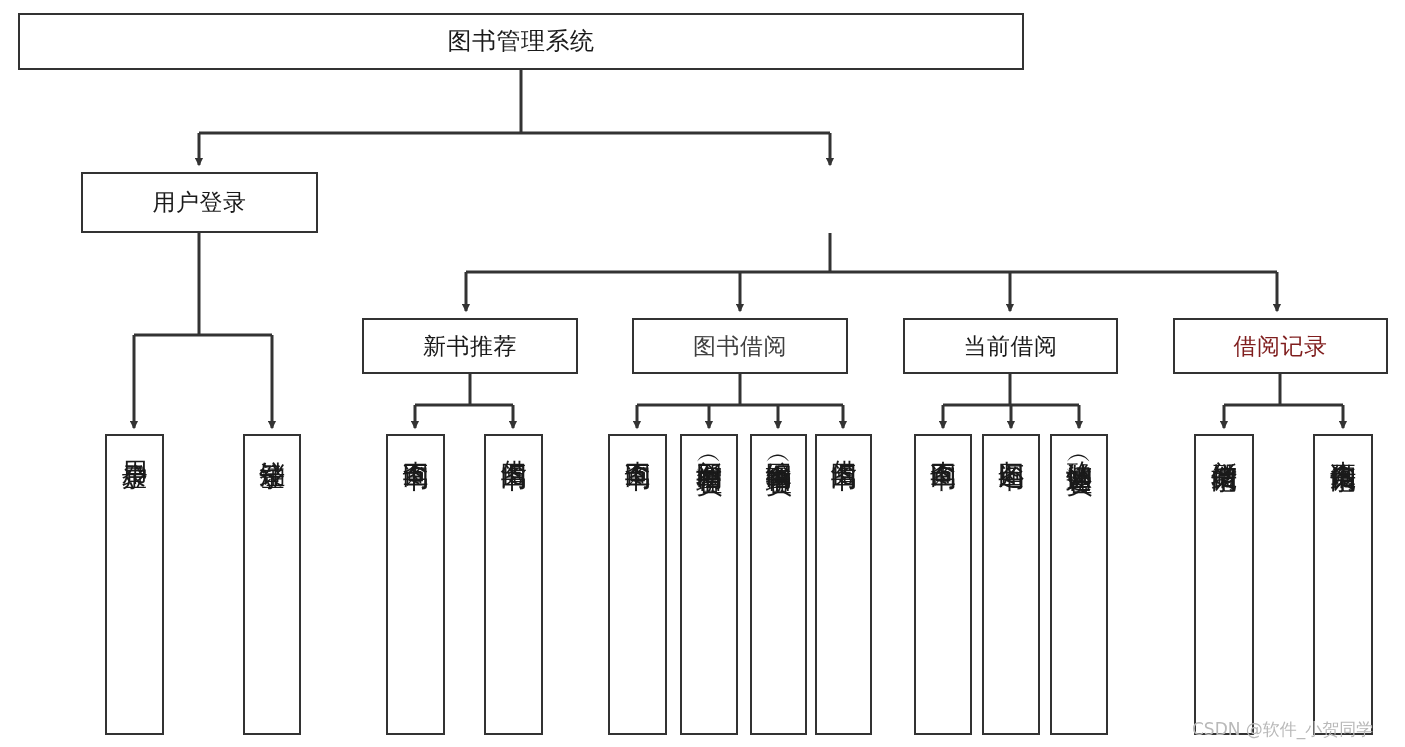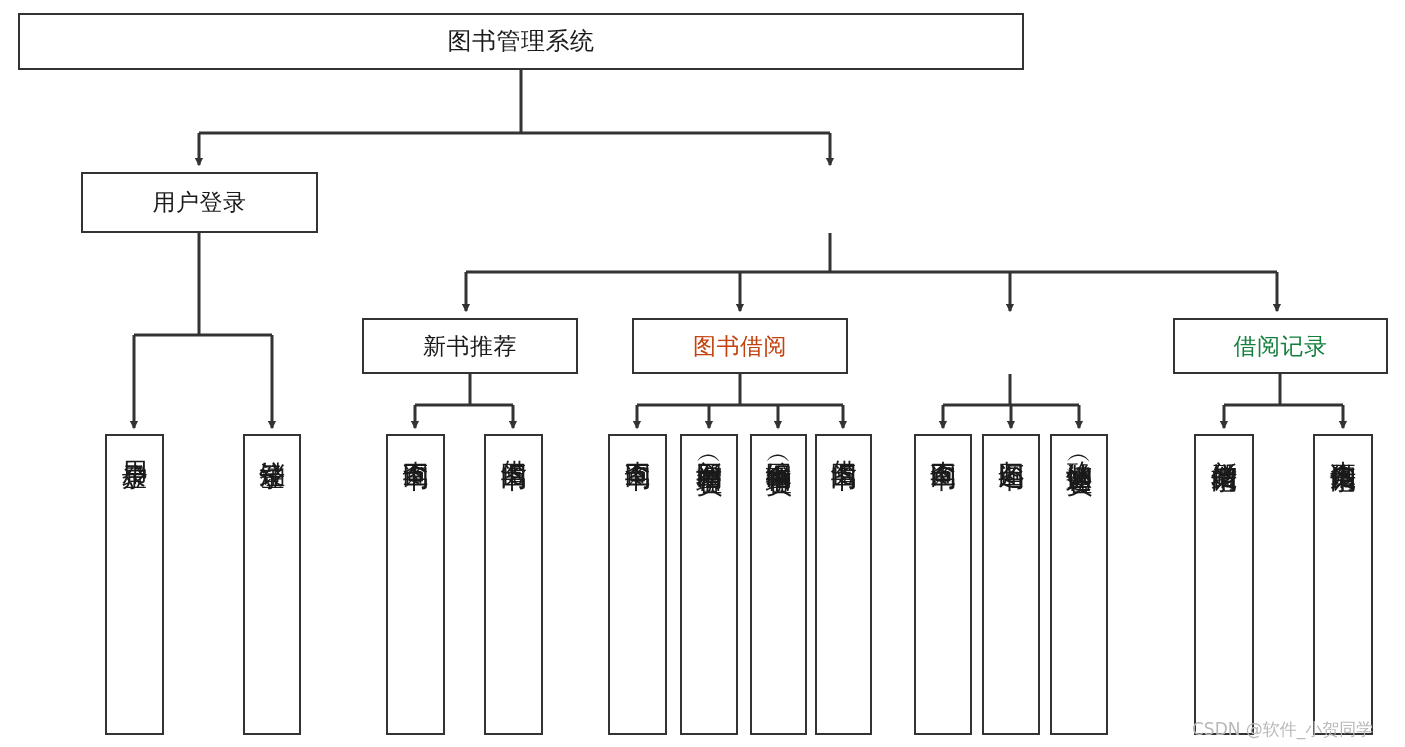--- a/index.html
+++ b/index.html
@@ -133,24 +133,27 @@
   </div>
 
   <div class="node horiz" style="left: 81px; top: 172px; width: 237px; height: 61px; border-color: rgb(51, 51, 51);">
     <span class="label" style="color: rgb(26, 26, 26);">用户登录</span>
   </div>
 
   <div class="node horiz" style="left: 362px; top: 318px; width: 216px; height: 56px; border-color: rgb(51, 51, 51); justify-content: center;">
     <span class="label" style="color: rgb(26, 26, 26);">新书推荐</span>
   </div>
   <div class="node horiz" style="left: 632px; top: 318px; width: 216px; height: 56px; border-color: rgb(51, 51, 51);">
-    <span class="label" style="color: #c2410c;">图书借阅</span>
+    <span class="label" style="color: #404040;">图书借阅</span>
+  </div>
+  <div class="node horiz" style="left: 903px; top: 318px; width: 215px; height: 56px; border-color: rgb(51, 51, 51);">
+    <span class="label" style="color: rgb(26, 26, 26);">当前借阅</span>
   </div>
   <div class="node horiz" style="left: 1173px; top: 318px; width: 215px; height: 56px; border-color: rgb(51, 51, 51);">
-    <span class="label" style="color: #15803d;">借阅记录</span>
+    <span class="label" style="color: #7f1d1d;">借阅记录</span>
   </div>
 
   <div class="node vert" style="left: 105px; top: 434px; width: 59px; height: 301px; border-color: rgb(51, 51, 51);">
     <span class="label" style="color: rgb(26, 26, 26);">用户登录</span>
   </div>
   <div class="node vert" style="left: 243px; top: 434px; width: 58px; height: 301px; border-color: rgb(51, 51, 51);">
     <span class="label" style="color: rgb(26, 26, 26);">注销登录</span>
   </div>
   <div class="node vert" style="left: 386px; top: 434px; width: 59px; height: 301px; border-color: rgb(51, 51, 51);">
     <span class="label" style="color: rgb(26, 26, 26);">查询图书</span>

